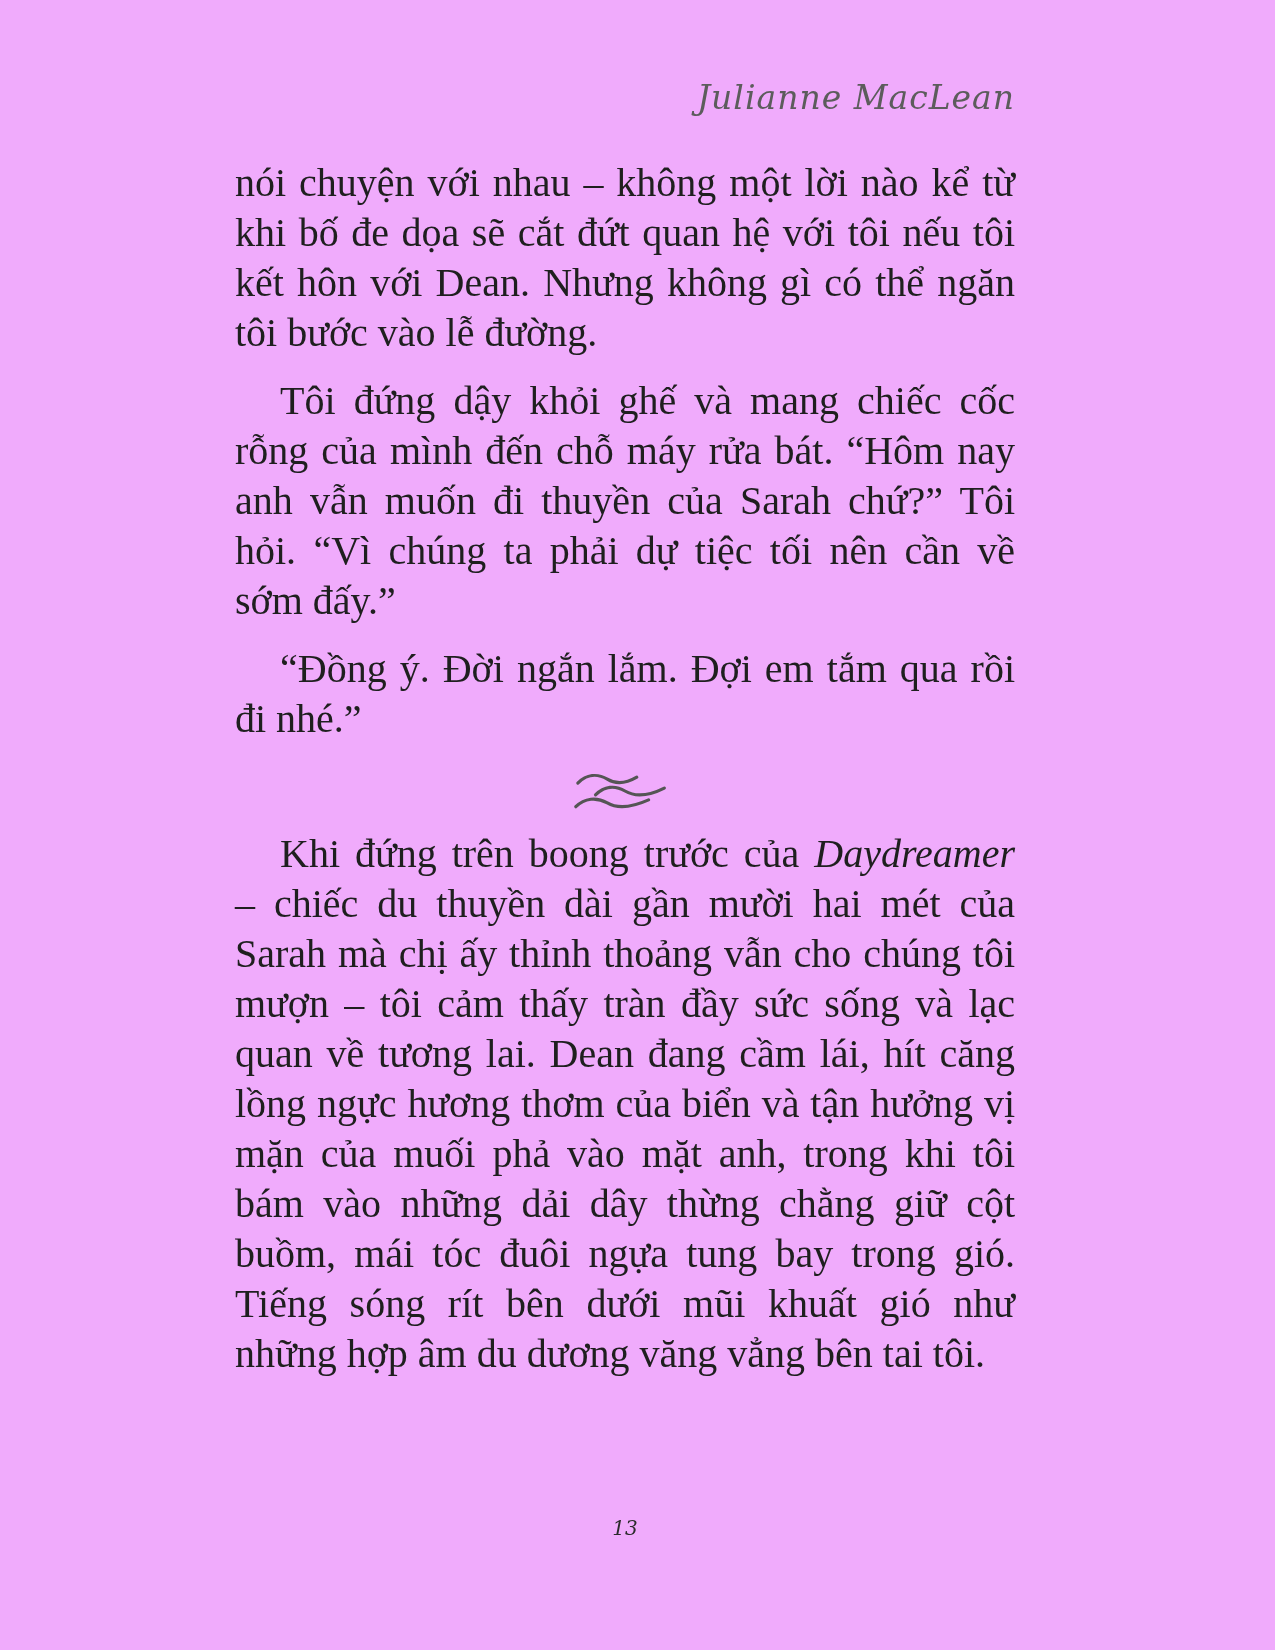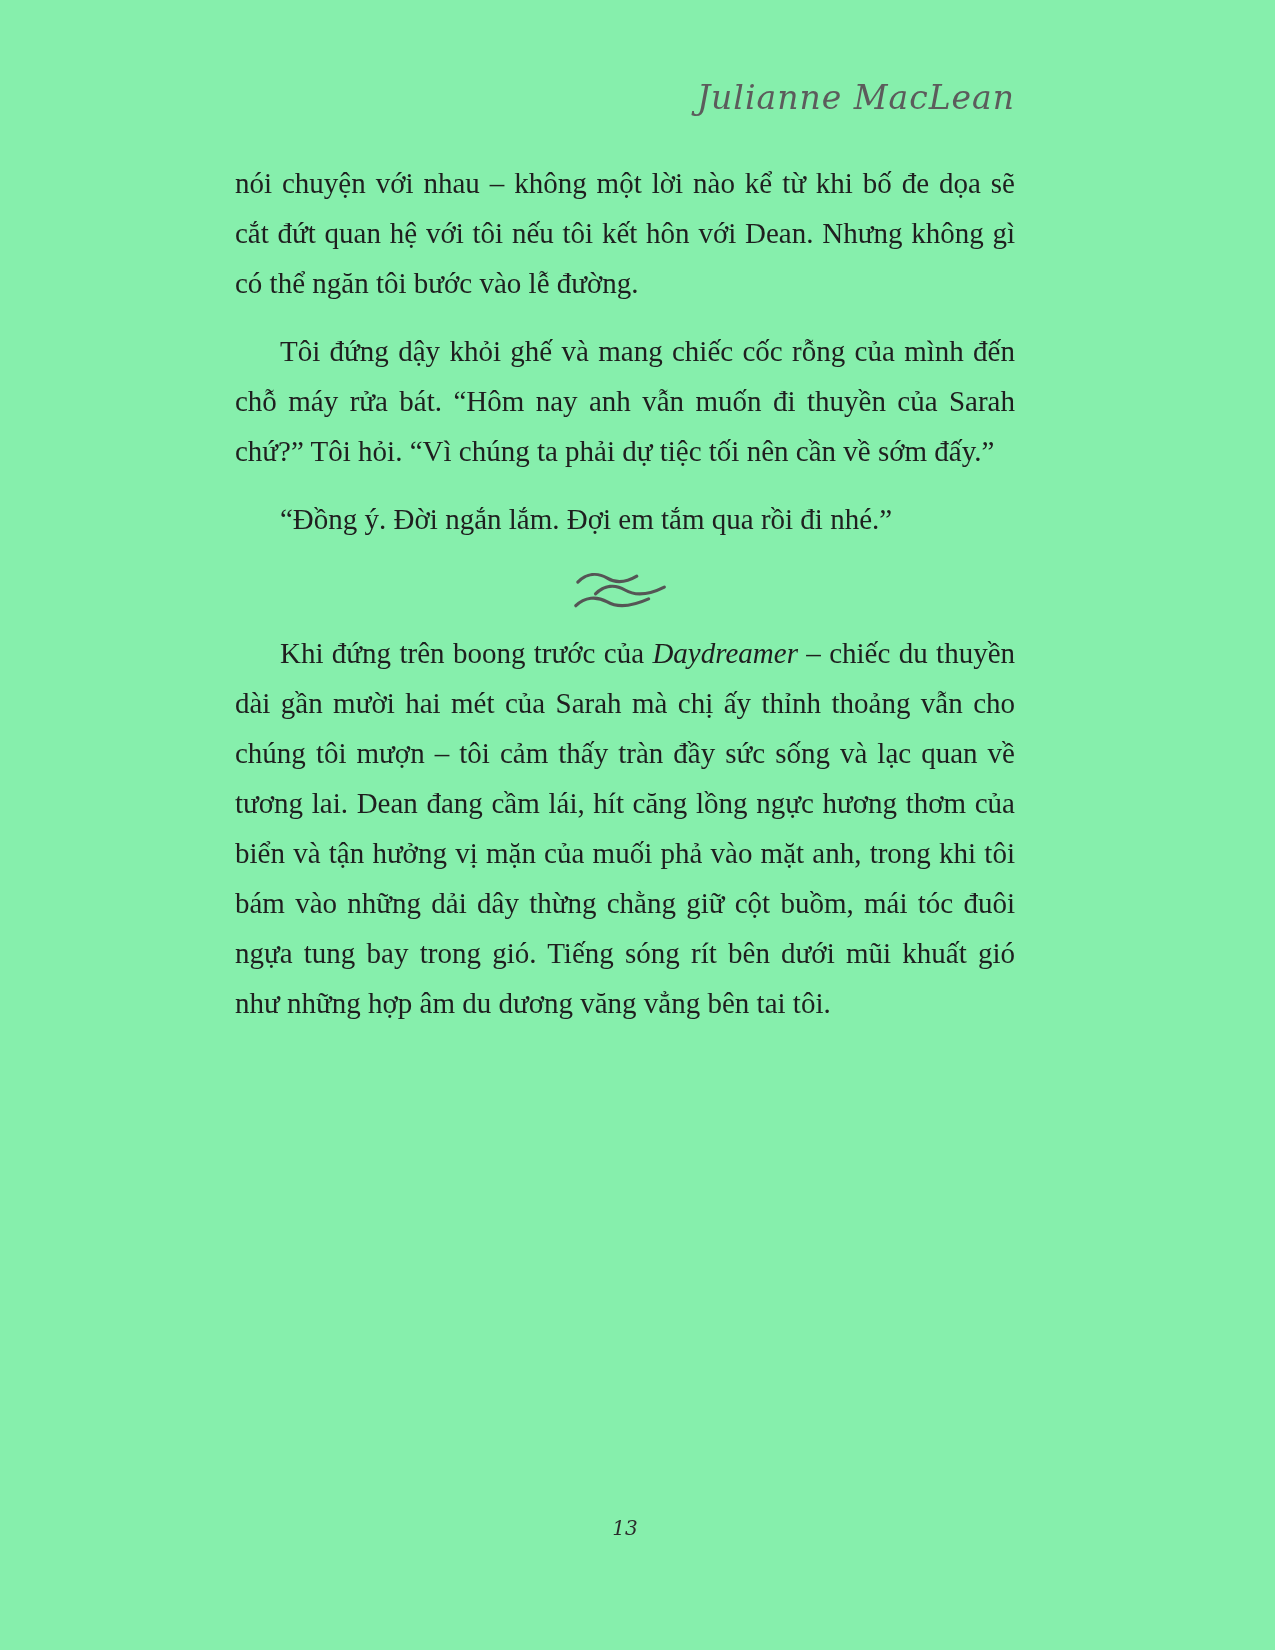--- a/index.html
+++ b/index.html
@@ -4,21 +4,21 @@
 <style>
   html, body {
     margin: 0;
     padding: 0;
     background: #ffffff;
   }
   .page {
     position: relative;
     width: 1275px;
     height: 1650px;
-    background: #86efac;
+    background: #f0abfc;
     overflow: hidden;
     font-family: "Liberation Serif", serif;
   }
   .running-header {
     position: absolute;
     top: 78px;
     left: 235px;
     width: 780px;
     text-align: right;
     font-family: "DejaVu Serif", serif;
@@ -26,21 +26,21 @@
     font-size: 33px;
     letter-spacing: 1px;
     color: #5c5c5c;
   }
   .body-text {
     position: absolute;
     top: 158px;
     left: 235px;
     width: 780px;
     color: #1f1f1f;
-    font-size: 29px;
+    font-size: 40px;
     line-height: 50px;
     text-align: justify;
   }
   .body-text p {
     margin: 0 0 18px 0;
     text-indent: 45px;
   }
   .body-text p.no-indent {
     text-indent: 0;
   }

